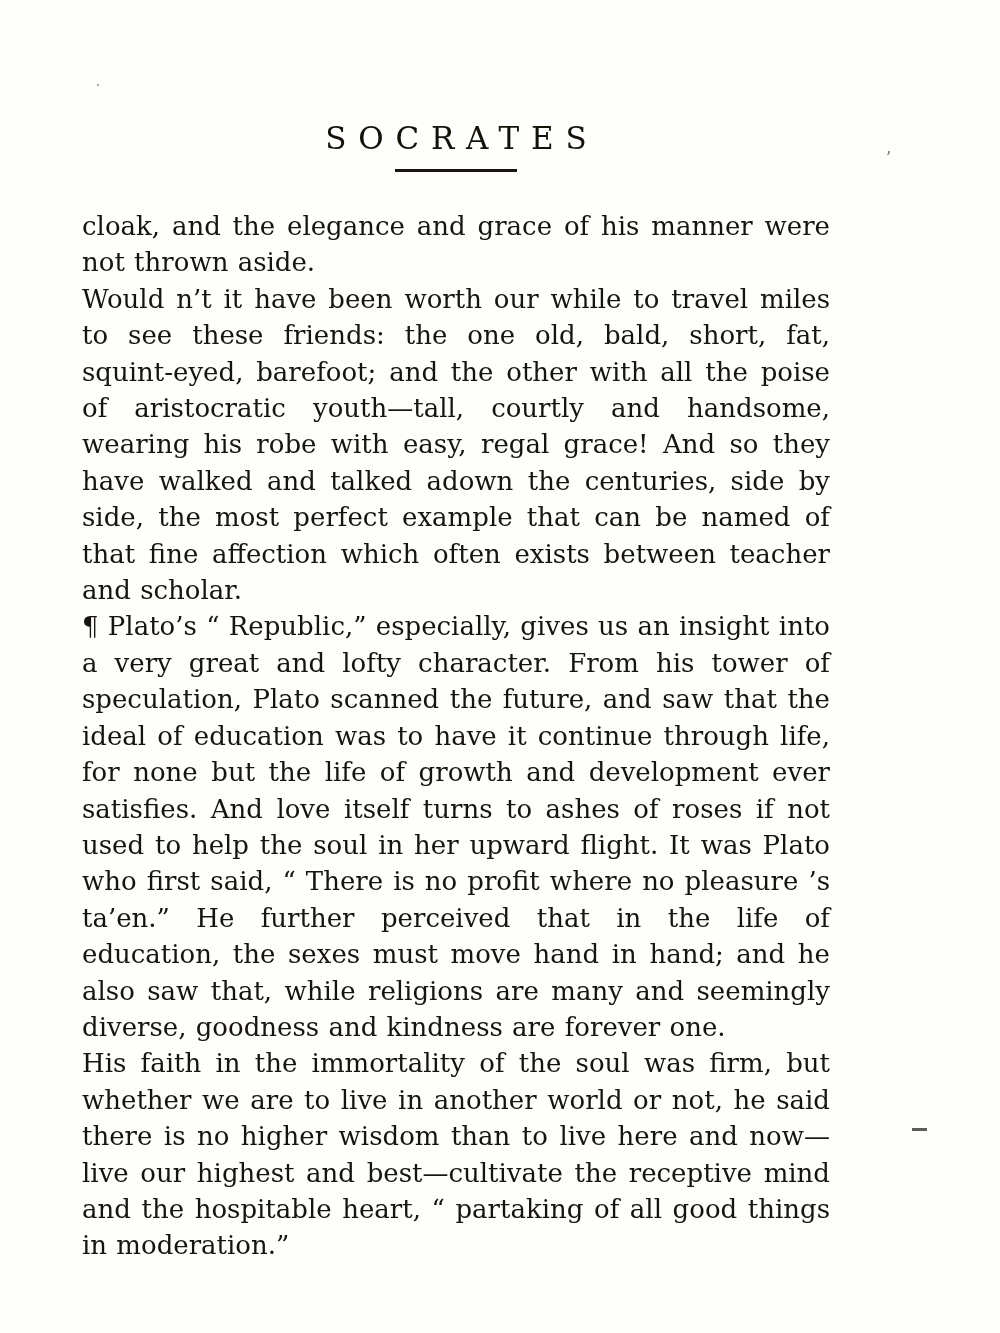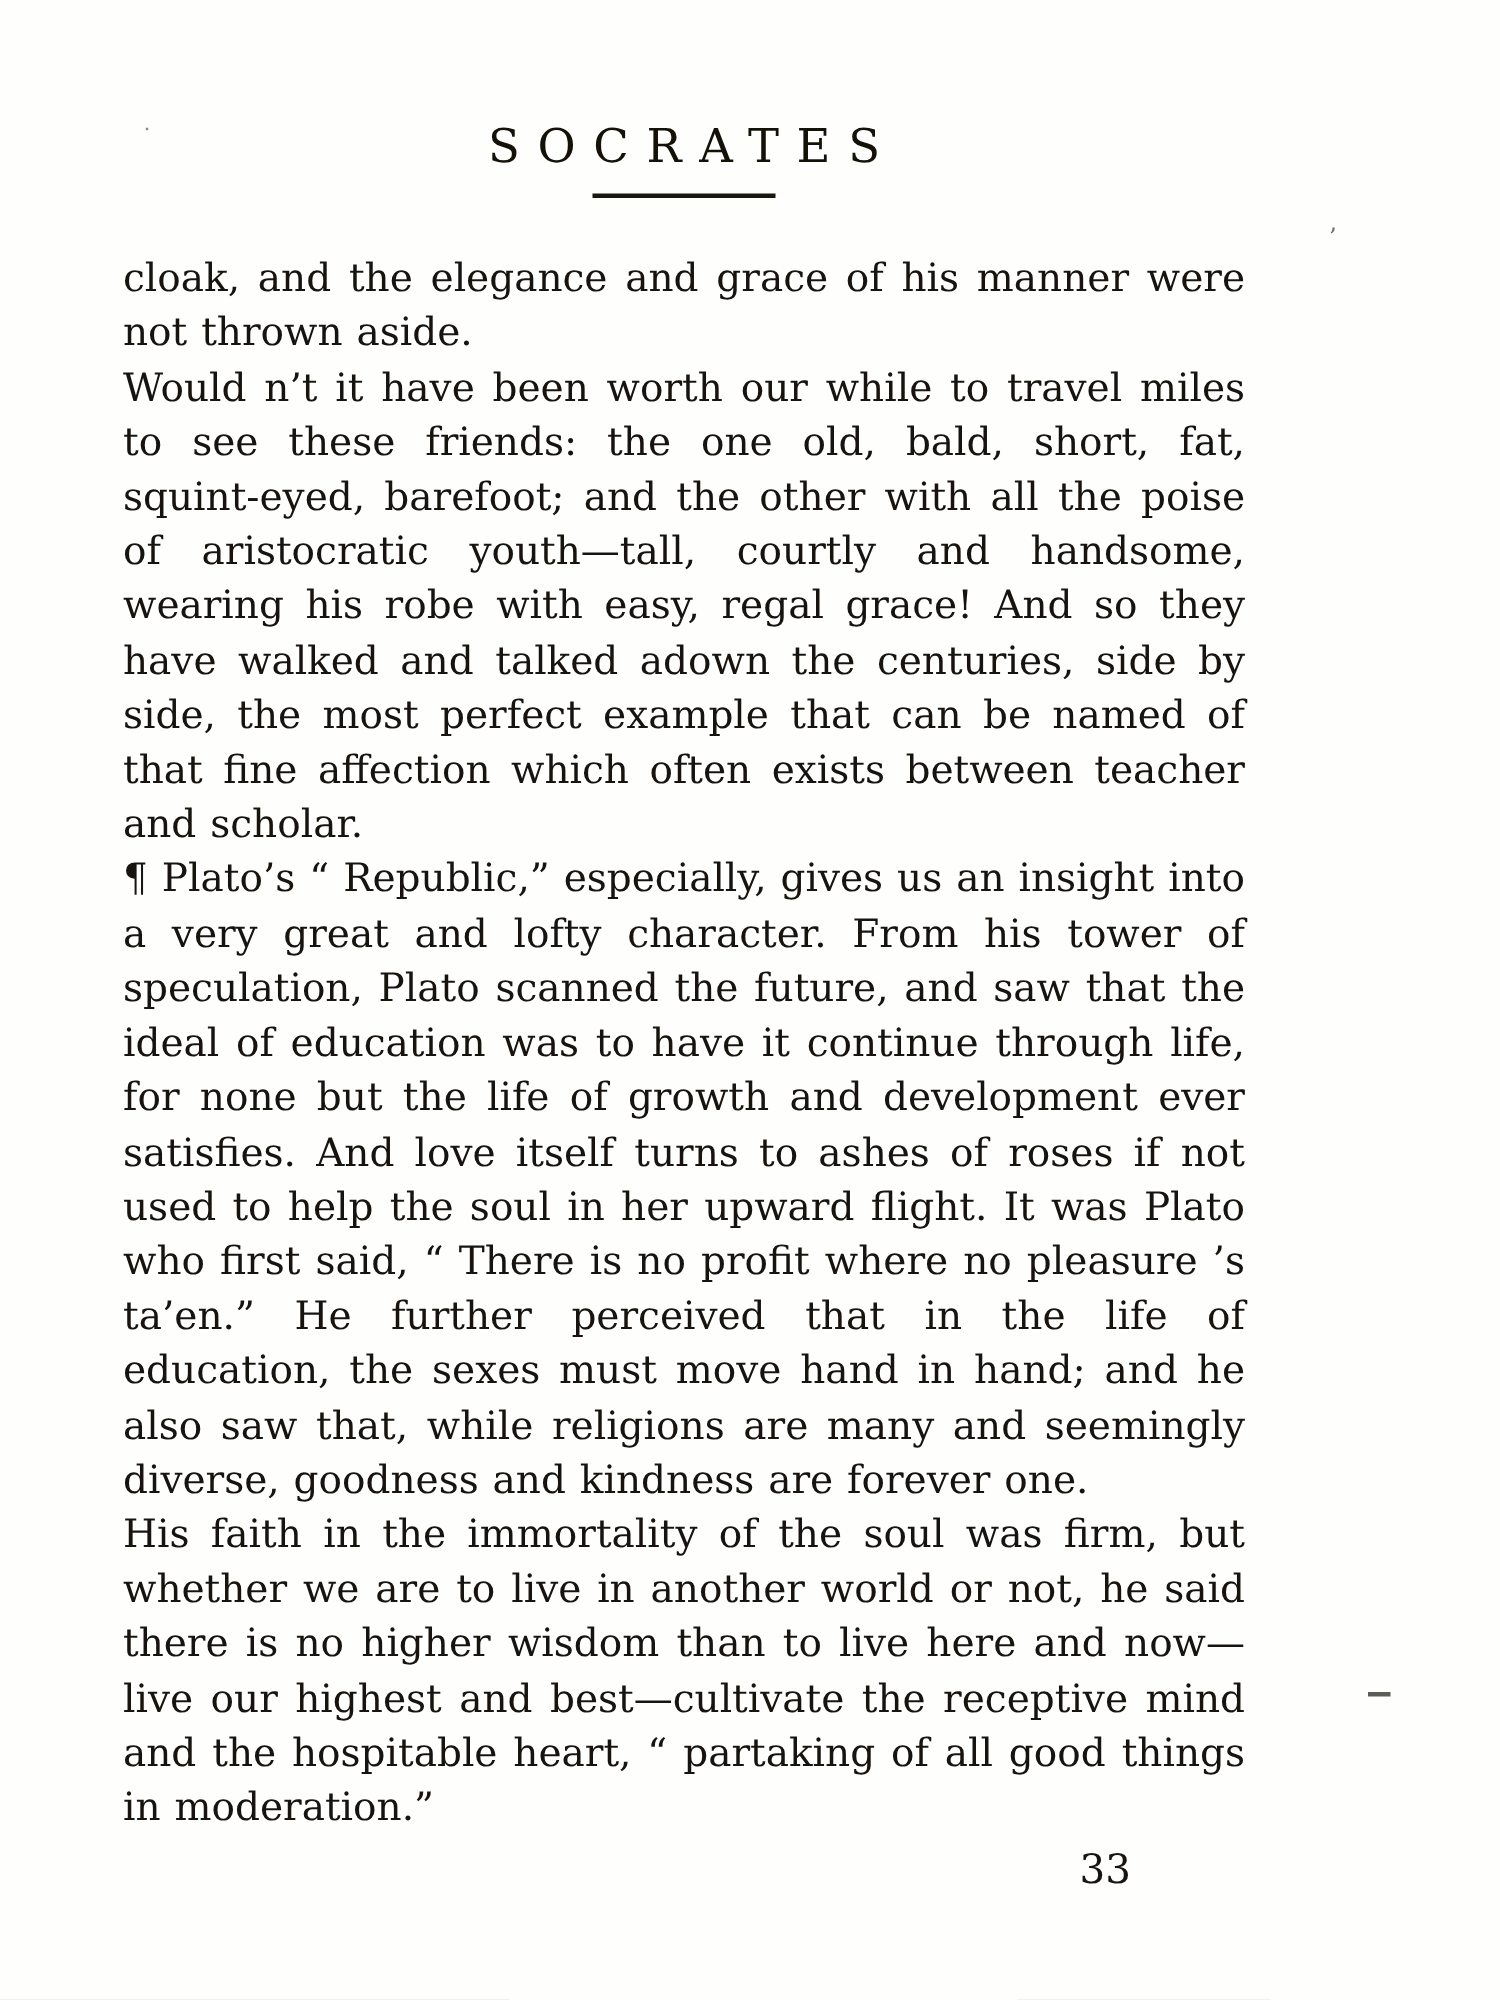--- a/index.html
+++ b/index.html
@@ -18,21 +18,21 @@
     overflow: hidden;
   }
   .text-block {
     position: absolute;
     left: 82px;
     top: 0;
     width: 748px;
   }
   .title {
     margin: 0;
-    padding-top: 80px;
+    padding-top: 120px;
     text-align: center;
     font-size: 31px;
     font-weight: 500;
     letter-spacing: 0.38em;
     text-indent: 0.38em;
     color: #141109;
   }
   .rule {
     width: 122px;
     height: 3px;
@@ -97,17 +97,16 @@
 
     <div class="rule"></div>
 
     <div class="body-text">
       <p>cloak, and the elegance and grace of his manner were not thrown aside.</p>
       <p>Would n’t it have been worth our while to travel miles to see these friends: the one old, bald, short, fat, squint-eyed, barefoot; and the other with all the poise of aristocratic youth—tall, courtly and handsome, wearing his robe with easy, regal grace! And so they have walked and talked adown the centuries, side by side, the most perfect example that can be named of that fine affection which often exists between teacher and scholar.</p>
       <p>¶ Plato’s “ Republic,” especially, gives us an insight into a very great and lofty character. From his tower of speculation, Plato scanned the future, and saw that the ideal of education was to have it continue through life, for none but the life of growth and development ever satisfies. And love itself turns to ashes of roses if not used to help the soul in her upward flight. It was Plato who first said, “ There is no profit where no pleasure ’s ta’en.” He further perceived that in the life of education, the sexes must move hand in hand; and he also saw that, while religions are many and seemingly diverse, goodness and kindness are forever one.</p>
       <p>His faith in the immortality of the soul was firm, but whether we are to live in another world or not, he said there is no higher wisdom than to live here and now—live our highest and best—cultivate the receptive mind and the hospitable heart, “ partaking of all good things in moderation.”</p>
     </div>
 
-    <div class="page-number">33</div>
 
   </div>
 
 </div>
 
 </body></html>

